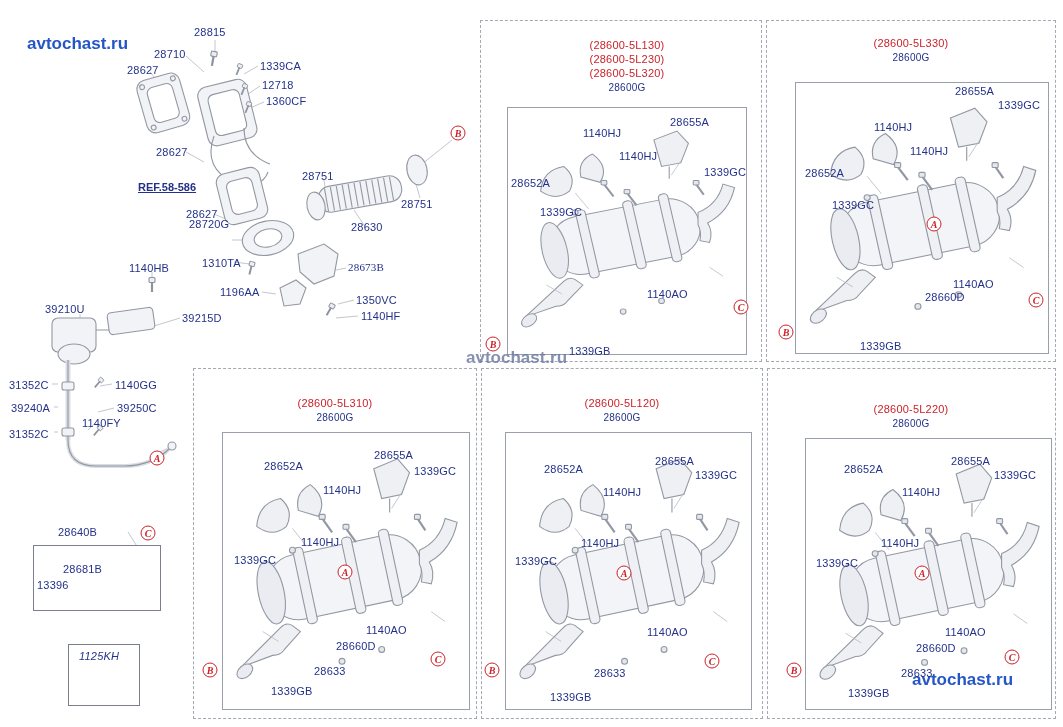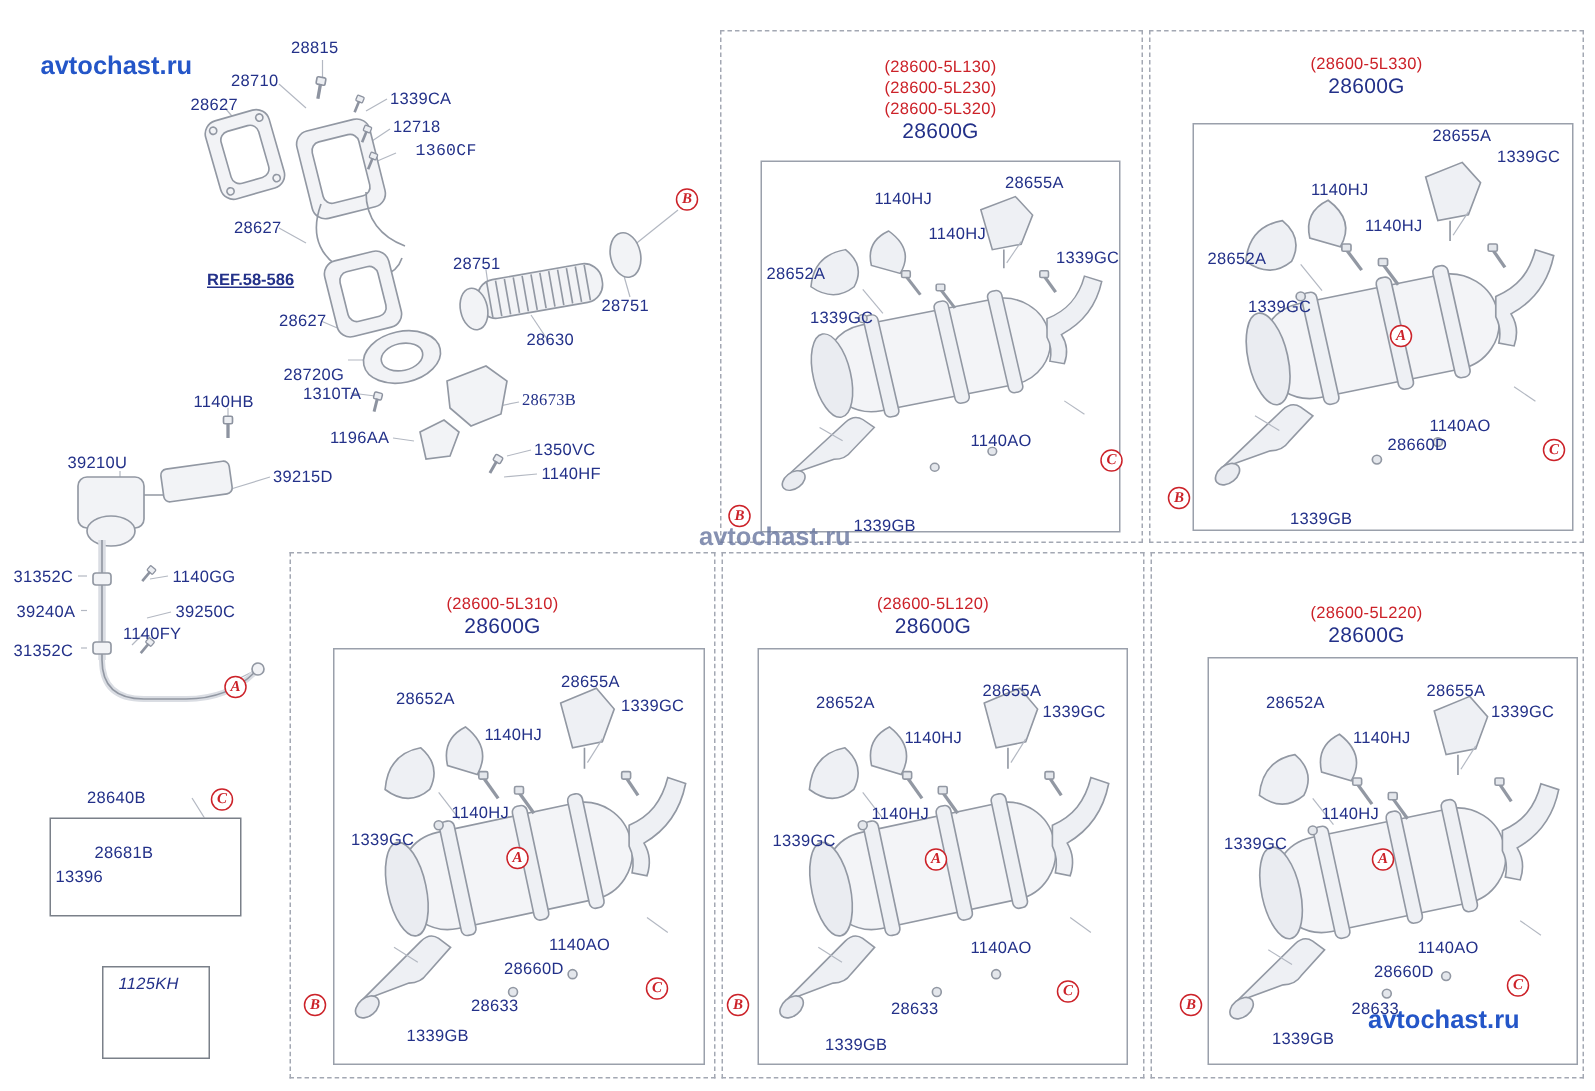--- a/index.html
+++ b/index.html
@@ -18,21 +18,21 @@
     border-radius:50%; color:#cc2229; background:#fff;
     font-family:"Liberation Serif", serif; font-style:italic; font-weight:bold;
     font-size:10px; line-height:12px; display:flex; align-items:center; justify-content:center;
     transform:translate(-50%,-50%);
   }
   .panel { position:absolute; border:1px dashed #a3a8b3; }
   .inner { position:absolute; border:1px solid #9aa0ab; background:#fff; }
   .inner svg { width:100%; height:100%; display:block; }
   .titles { position:absolute; text-align:center; }
   .variant { font-size:11px; line-height:14px; color:#cc2229; letter-spacing:0.2px; }
-  .part    { font-size:14px; line-height:15px; color:#233189; letter-spacing:0.2px; }
+  .part    { font-size:10px; line-height:15px; color:#233189; letter-spacing:0.2px; }
   .wm {
     position:absolute; font-weight:bold; font-size:17px; color:#2456c8; white-space:nowrap;
   }
   .wm-center { color:#68769f; opacity:0.8; }
   .ref {
     position:absolute; font-size:11px; font-weight:bold; color:#233189;
     text-decoration:underline; cursor:pointer; white-space:nowrap;
   }
   .sbox { position:absolute; border:1px solid #7a8089; background:#fff; }
   #labels-layer { position:absolute; inset:0; pointer-events:none; }
@@ -389,26 +389,26 @@
   <div class="wm" style="left:27px;top:34px;">avtochast.ru</div>
   <div class="wm wm-center" style="left:466px;top:348px;">avtochast.ru</div>
   <div class="wm" style="left:912px;top:670px;">avtochast.ru</div>
 
   <div id="labels-layer">
       <span class="lbl" style="left: 194px; top: 26px;">28815</span>
       <span class="lbl" style="left: 154px; top: 48px;">28710</span>
       <span class="lbl" style="left: 260px; top: 60px;">1339CA</span>
       <span class="lbl" style="left: 127px; top: 64px;">28627</span>
       <span class="lbl" style="left: 262px; top: 79px;">12718</span>
-      <span class="lbl" style="left: 277px; top: 95px; font-family: Liberation Mono, monospace;">1360CF</span>
+      <span class="lbl" style="left: 266px; top: 95px;">1360CF</span>
       <span class="lbl" style="left: 156px; top: 146px;">28627</span>
       <span class="lbl" style="left: 302px; top: 170px;">28751</span>
       <span class="lbl" style="left: 401px; top: 198px;">28751</span>
       <span class="lbl" style="left: 186px; top: 208px;">28627</span>
-      <span class="lbl" style="left: 189px; top: 244px; text-align: center;">28720G</span>
+      <span class="lbl" style="left: 189px; top: 218px; text-align: center;">28720G</span>
       <span class="lbl" style="left: 351px; top: 221px;">28630</span>
       <span class="lbl" style="left: 202px; top: 257px;">1310TA</span>
       <span class="lbl" style="left: 348px; top: 261px; font-family: Liberation Serif, serif;">28673B</span>
       <span class="lbl" style="left: 129px; top: 262px;">1140HB</span>
       <span class="lbl" style="left: 220px; top: 286px;">1196AA</span>
       <span class="lbl" style="left: 356px; top: 294px;">1350VC</span>
       <span class="lbl" style="left: 361px; top: 310px;">1140HF</span>
       <span class="lbl" style="left: 45px; top: 303px;">39210U</span>
       <span class="lbl" style="left: 182px; top: 312px;">39215D</span>
       <span class="lbl" style="left: 9px; top: 379px;">31352C</span>

